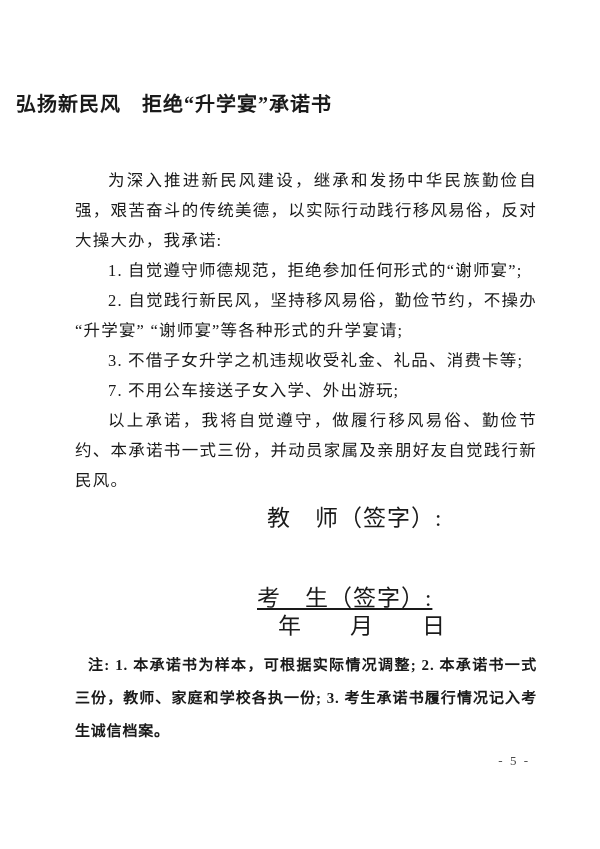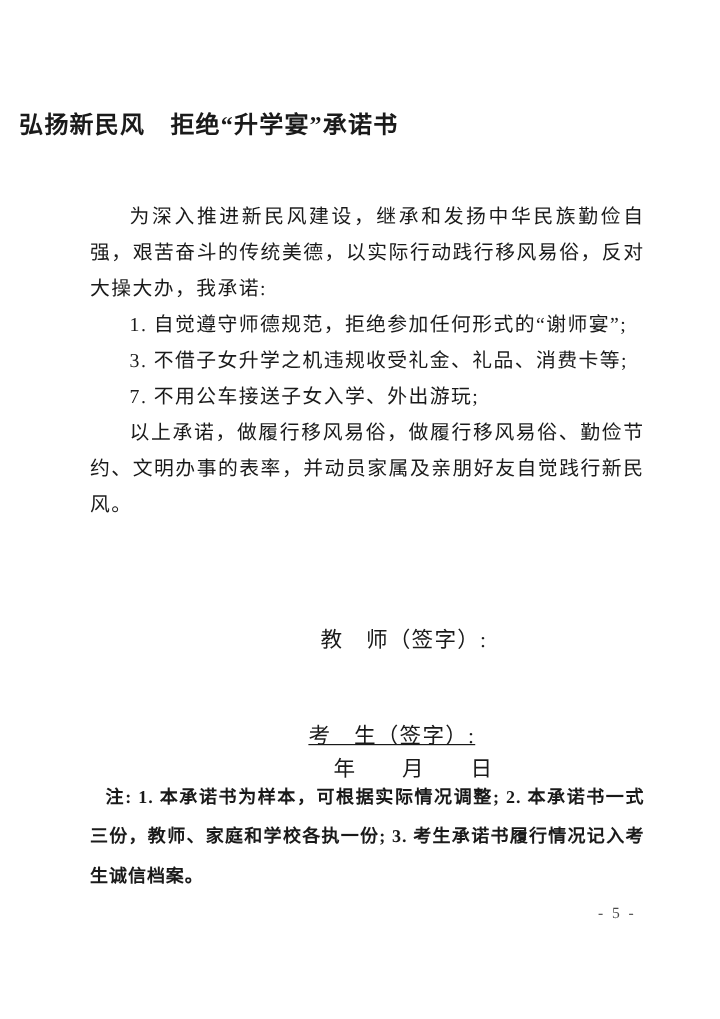--- a/index.html
+++ b/index.html
@@ -40,25 +40,24 @@
     text-justify: inter-character;
     margin-top: 23px;
   }
   .doc-body p {
     margin: 0;
     text-indent: 33px;
     letter-spacing: 1.2px;
   }
   .sig-row {
     position: absolute;
-    font-size: 18px;
+    font-size: 23px;
     line-height: 22px;
     letter-spacing: 1px;
     white-space: nowrap;
-    margin-top: 14px;
   }
   .sig-teacher   { top: 508px; left: 267px; }
   .sig-parent    { top: 548px; left: 211px; }
   .sig-candidate { top: 588px; left: 257px; text-decoration: underline; }
   .sig-date      { top: 616px; left: 278px; }
   .sig-parent .parent-label { margin-left: 13px; }
   .doc-note {
     position: absolute;
     top: 649px;
     left: 75px;
@@ -85,23 +84,24 @@
 </head>
 <body>
 
 <div class="page">
 
   <h1 class="doc-title">弘扬新民风　拒绝“升学宴”承诺书</h1>
 
   <div class="doc-body">
     <p>为深入推进新民风建设，继承和发扬中华民族勤俭自强，艰苦奋斗的传统美德，以实际行动践行移风易俗，反对大操大办，我承诺:</p>
     <p>1. 自觉遵守师德规范，拒绝参加任何形式的“谢师宴”;</p>
+    <p>2. 自觉践行新民风，坚持移风易俗，勤俭节约，不操办“升学宴” “谢师宴”等各种形式的升学宴请;</p>
     <p>3. 不借子女升学之机违规收受礼金、礼品、消费卡等;</p>
     <p>7. 不用公车接送子女入学、外出游玩;</p>
-    <p>以上承诺，做履行移风易俗，做履行移风易俗、勤俭节约、文明办事的表率，并动员家属及亲朋好友自觉践行新民风。</p>
+    <p>以上承诺，我将自觉遵守，做履行移风易俗、勤俭节约、本承诺书一式三份，并动员家属及亲朋好友自觉践行新民风。</p>
   </div>
 
   <div class="sig-row sig-teacher">
     <span>教　师（签字）:</span>
   </div>
 
 
   <div class="sig-row sig-candidate">
     <span>考　生（签字）:</span>
   </div>

